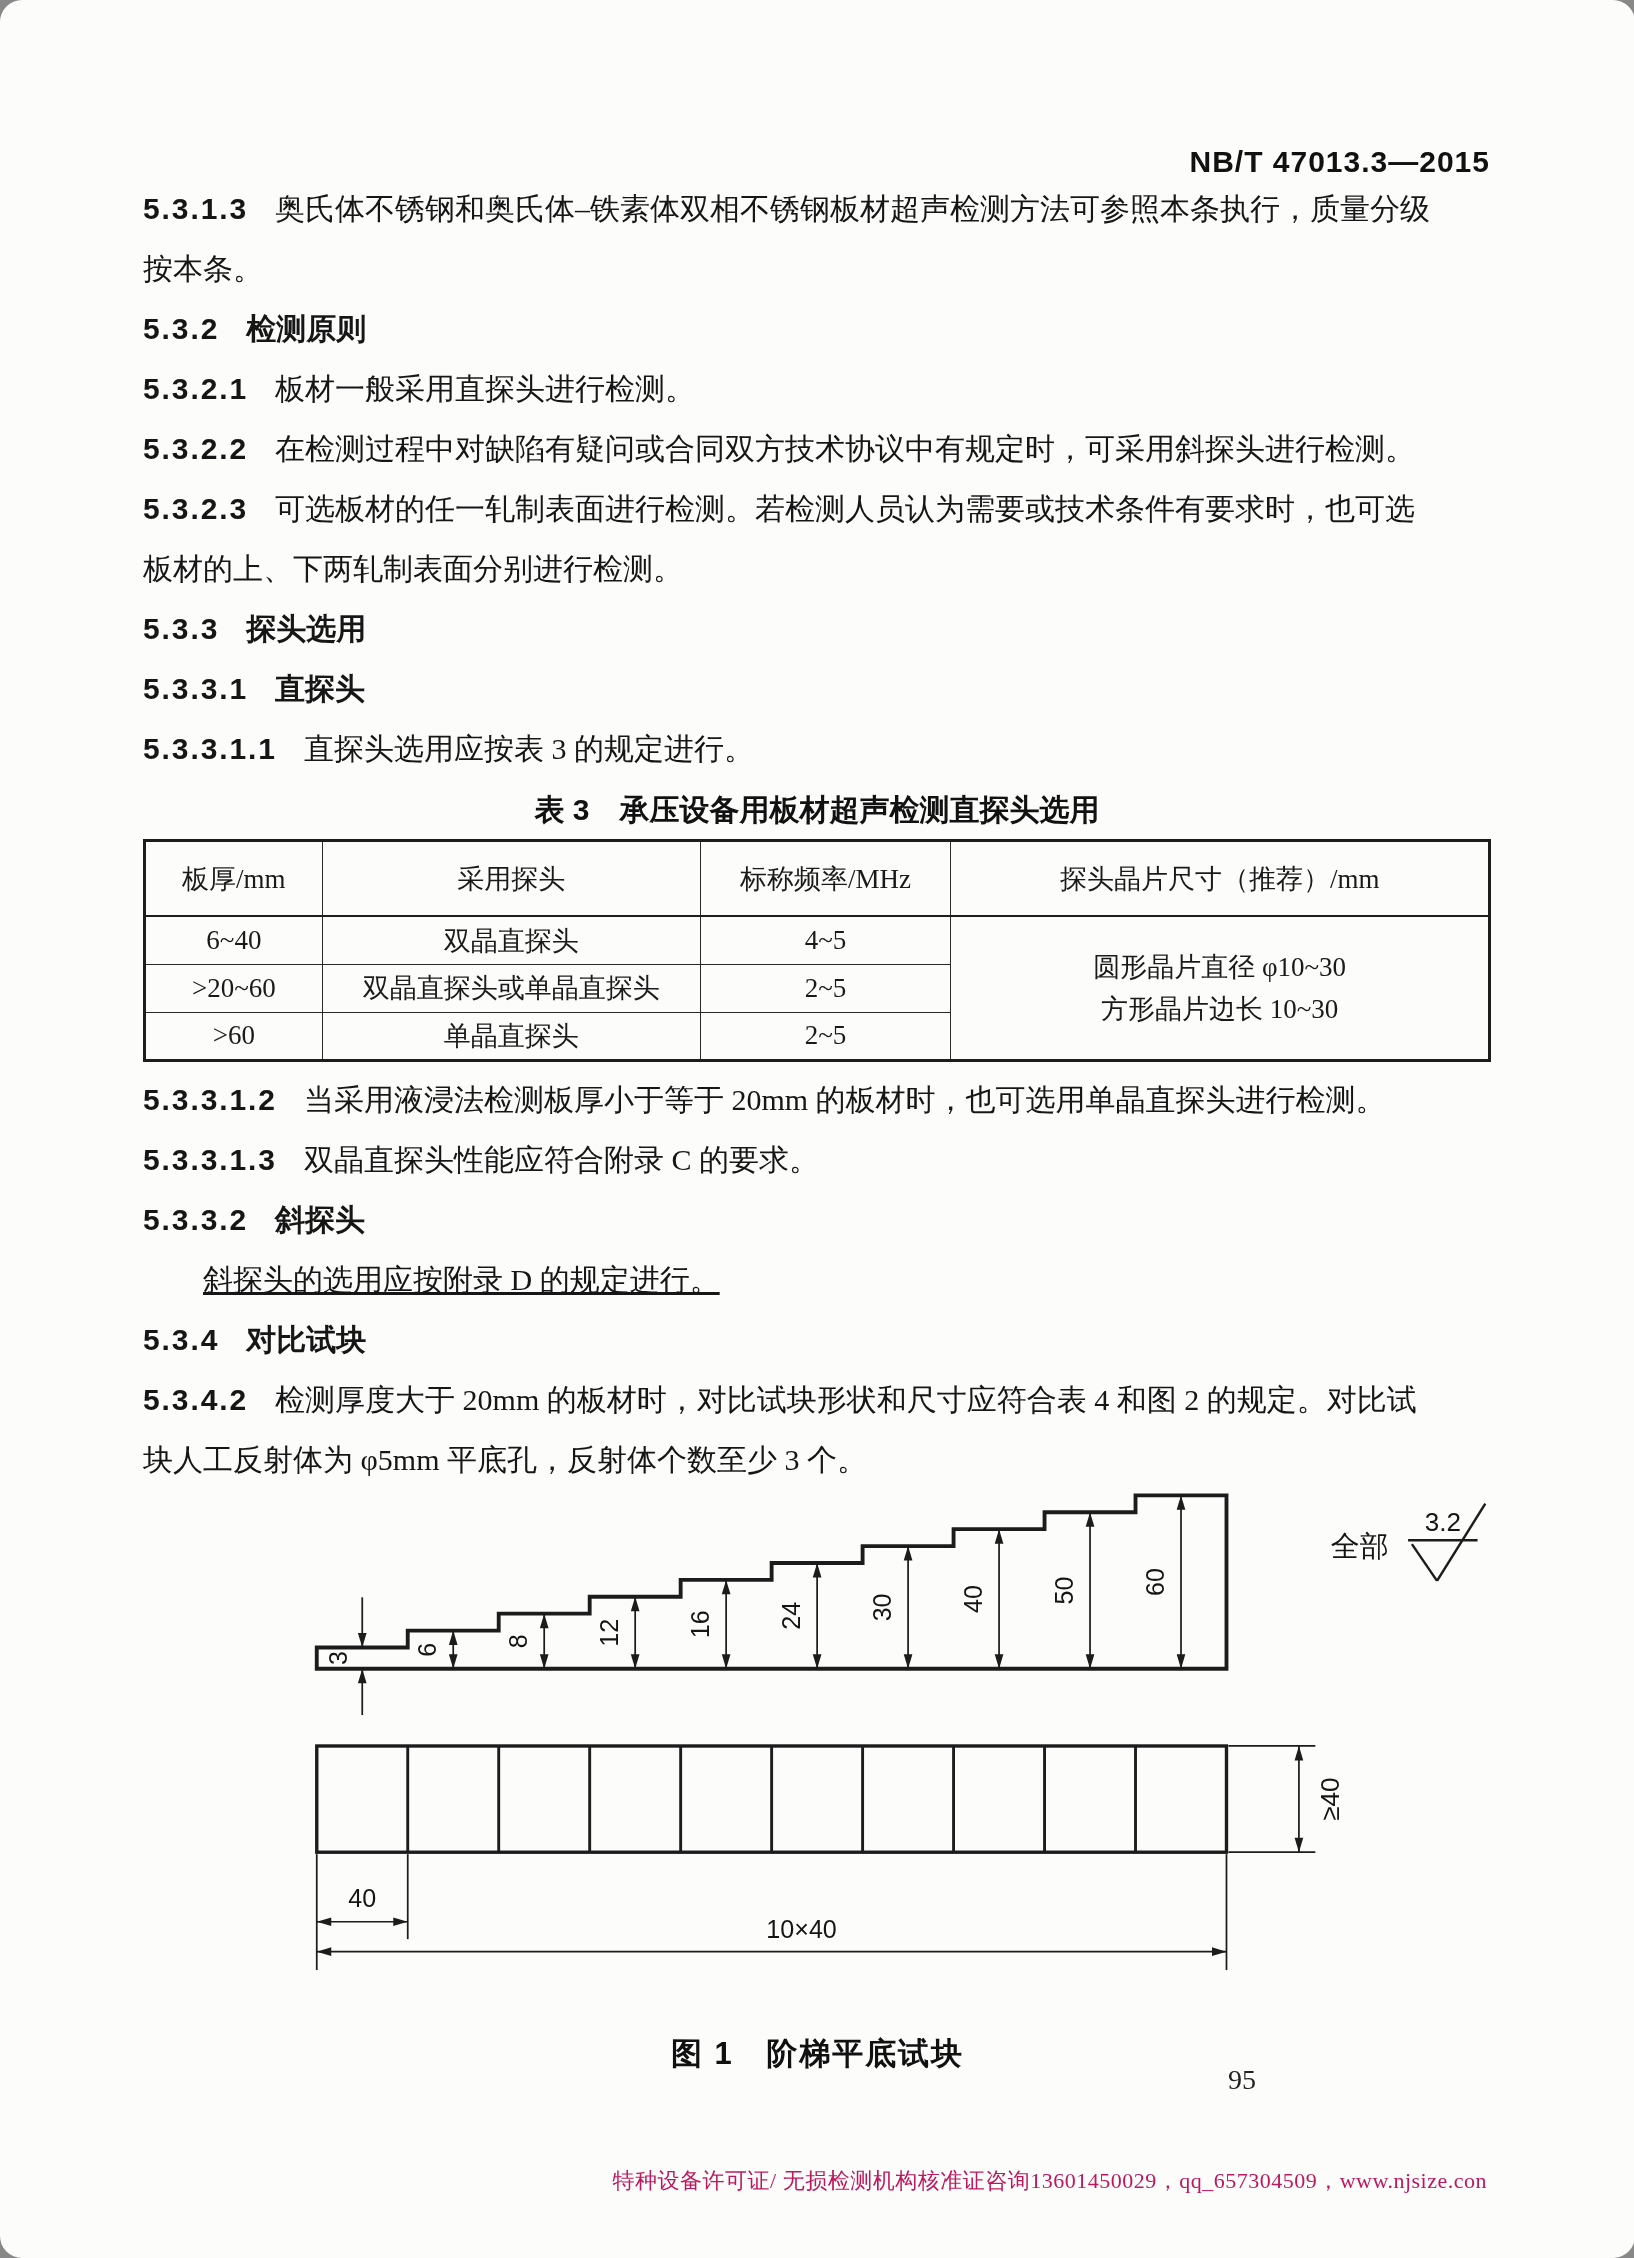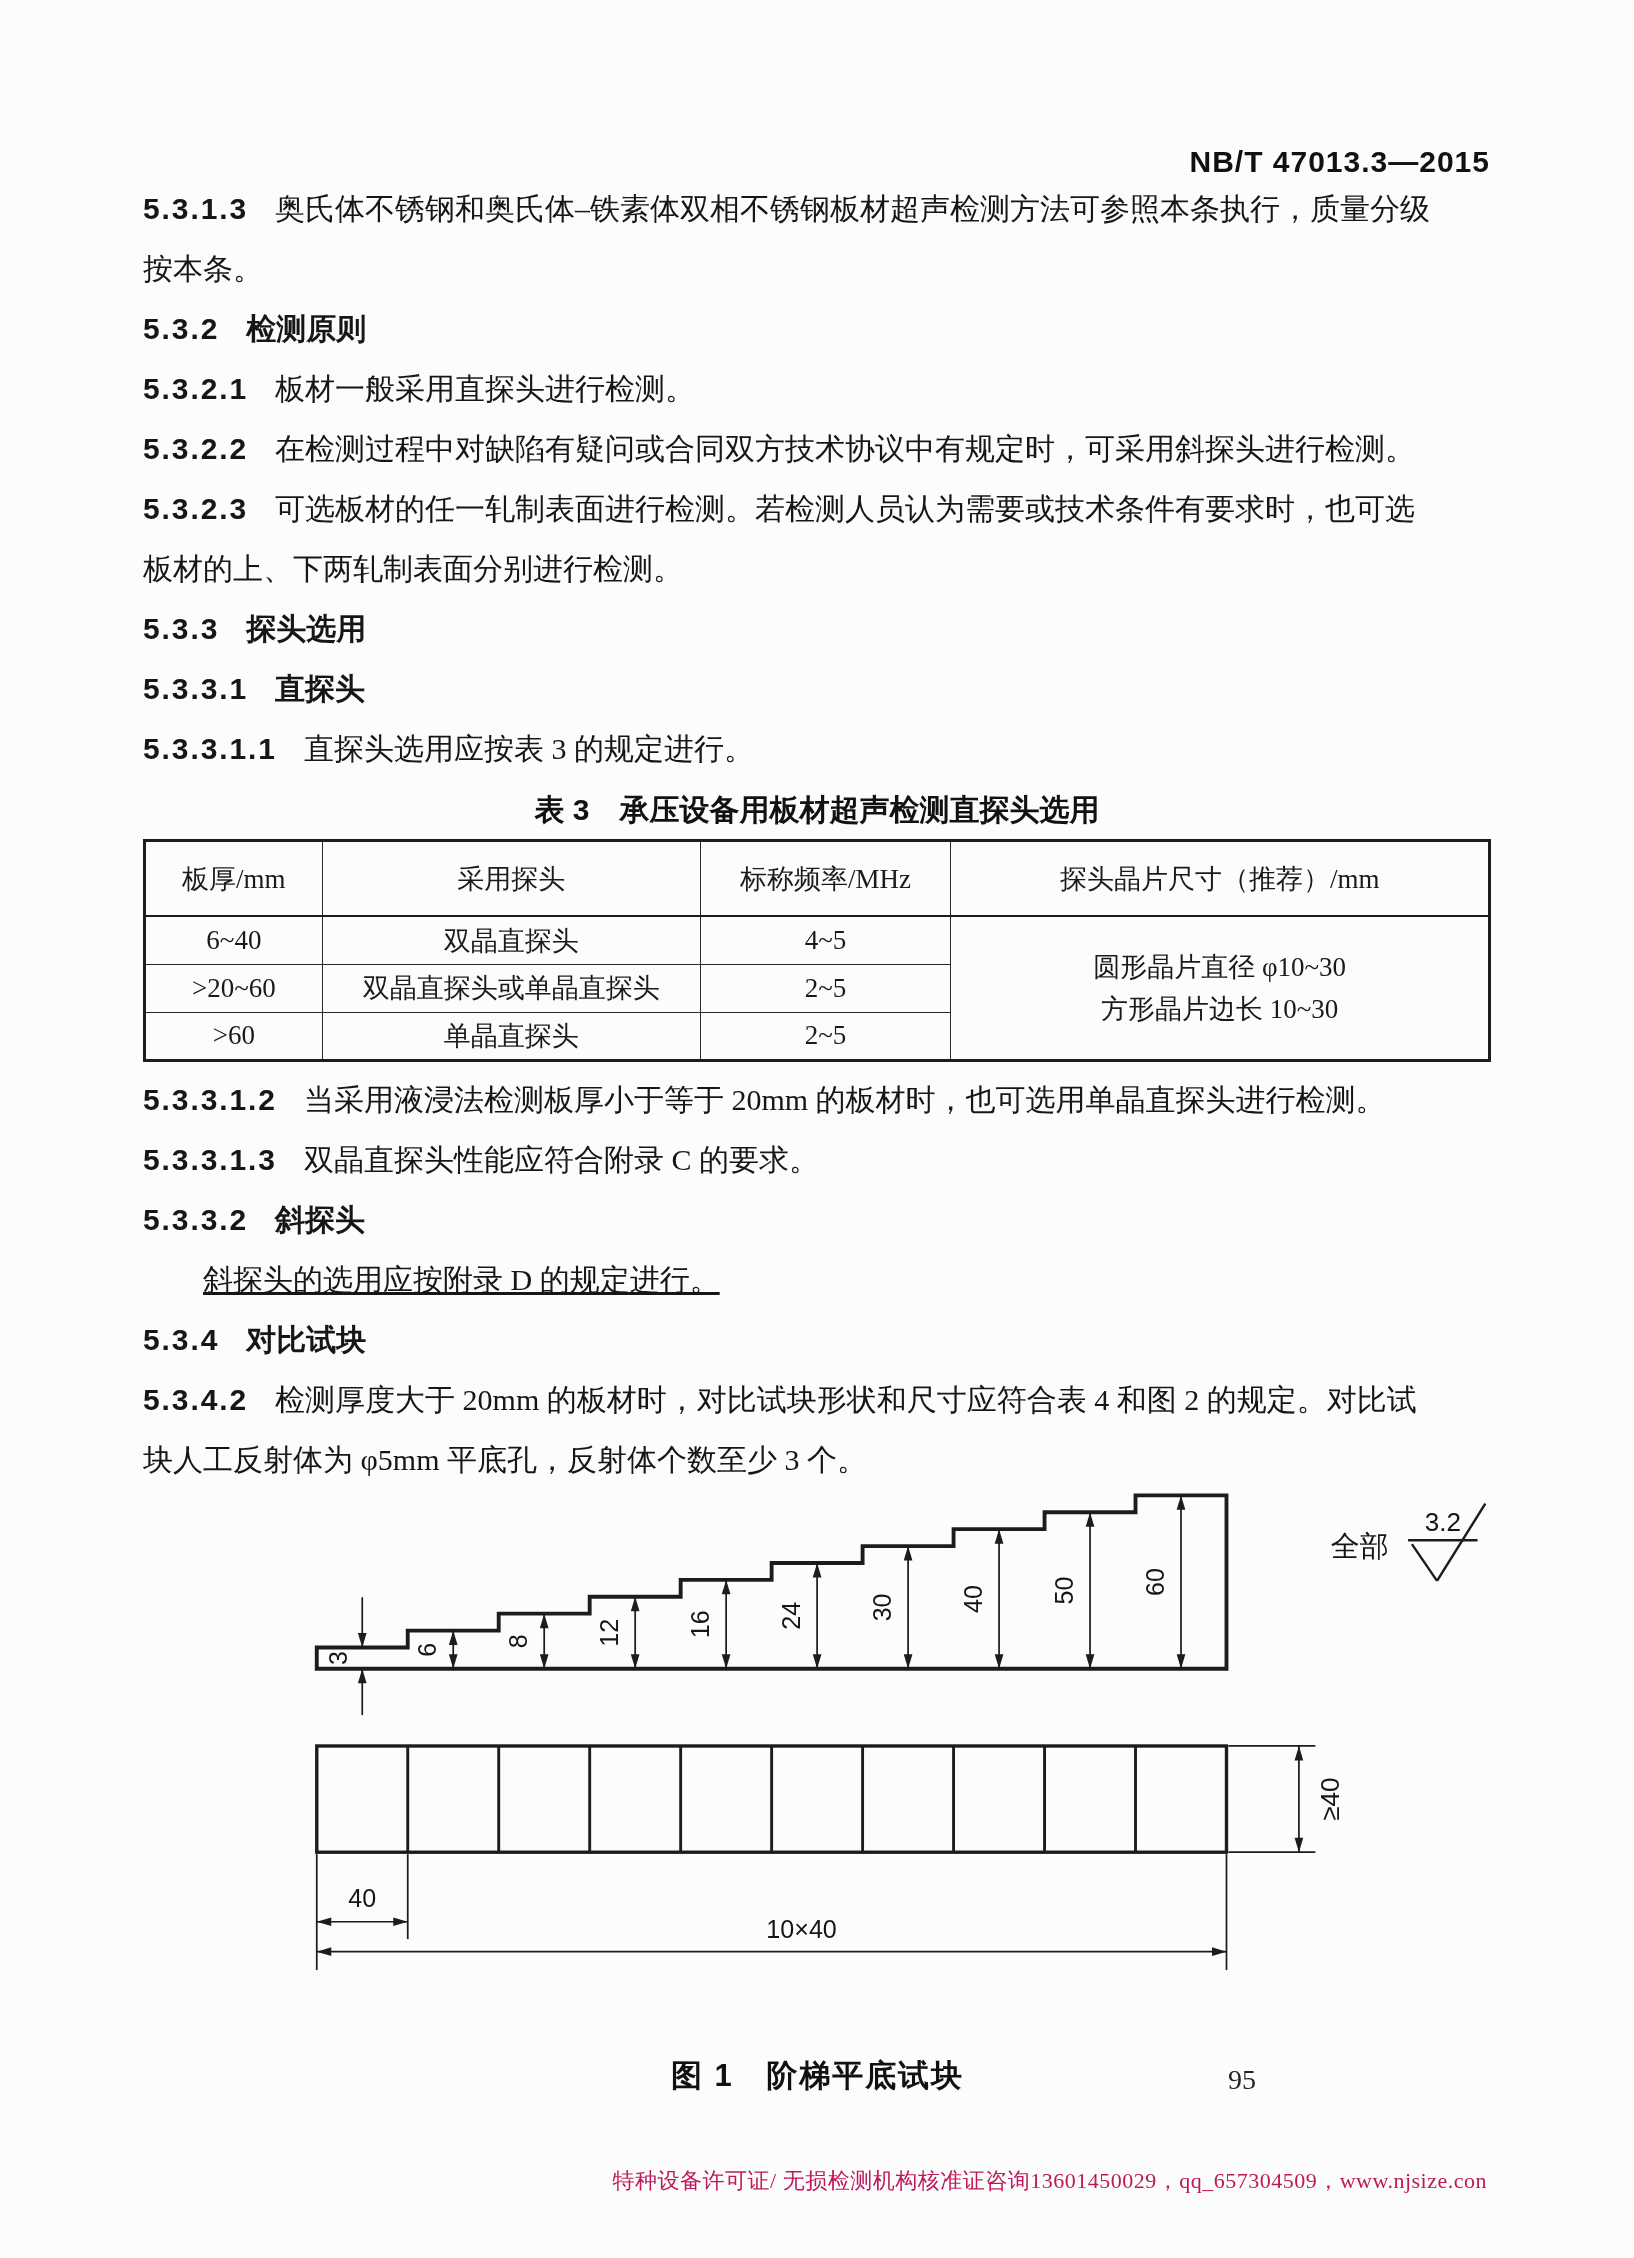--- a/index.html
+++ b/index.html
@@ -5,20 +5,21 @@
   html,body{margin:0;padding:0;background:#888;}
   *{box-sizing:border-box;}
   .page{
     position:relative;
     width:1635px;height:2258px;
     margin:0 auto;
     background:#fcfcfb;
     color:#161616;
     font-family:"Liberation Serif","DejaVu Serif",serif;
     overflow:hidden;
+    border-radius:22px;
   }
   .std-header{
     position:absolute;top:145px;right:145px;
     font-family:"Liberation Sans","DejaVu Sans",sans-serif;
     font-weight:600;font-size:30px;letter-spacing:1px;color:#111;
   }
   .body-col{
     position:absolute;left:143px;top:179px;width:1348px;
   }
   .line{
@@ -47,21 +48,21 @@
   table.probe th,table.probe td{
     border:1.9px solid #2a2a2a;text-align:center;vertical-align:middle;
     font-weight:normal;padding:0 5.8px;
   }
   table.probe th{height:76px;border-bottom:2.9px solid #1d1d1d;}
   table.probe td{height:48px;}
   .chipnote{line-height:42px;}
   .after-tbl{margin-top:7.7px;}
   .fig-wrap{margin-top:0;}
   .fig-caption{
-    margin-top:22px;text-align:center;
+    margin-top:0;text-align:center;
     font-family:"Liberation Sans","DejaVu Sans",sans-serif;
     font-weight:700;font-size:31px;color:#111;letter-spacing:1.9px;
   }
   .page-num{
     position:absolute;left:1228px;top:2064px;
     font-size:28px;color:#222;
   }
   .footer-note{
     position:absolute;top:2166px;left:0;width:1487px;text-align:right;
     font-size:22px;color:#be185d;letter-spacing:0.5px;

